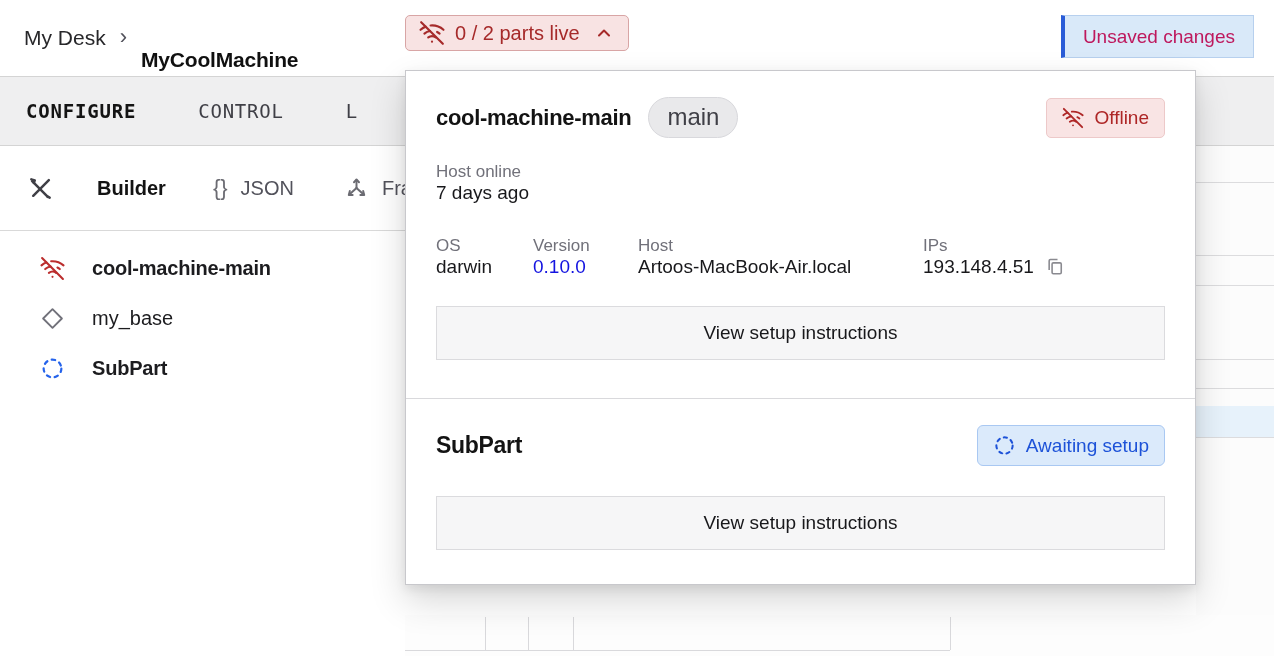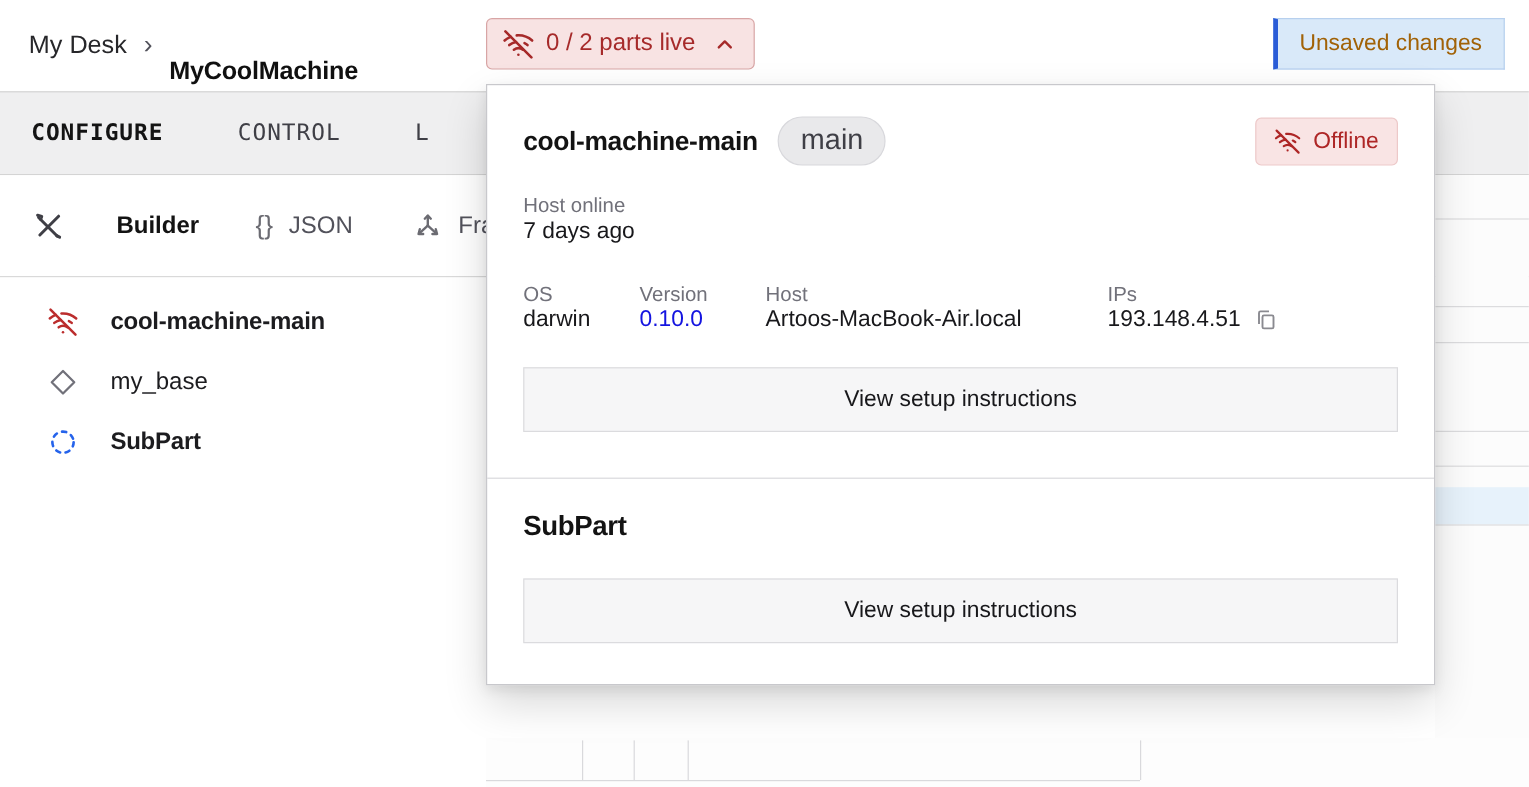--- a/index.html
+++ b/index.html
@@ -11,30 +11,30 @@
   svg { display:block; }
 
   
   .header { position:absolute; top:0; left:0; right:0; height:76px; background:#fff; z-index:1; }
   .breadcrumb { position:absolute; left:24px; top:0; height:76px; display:flex; align-items:center; gap:14px; font-size:21px; }
   .crumb-root { color:#27272a; cursor:pointer; }
   .crumb-sep { color:#52525b; font-size:22px; padding-bottom:3px; }
   .crumb-current { font-weight:700; color:#101010; letter-spacing:-0.2px;margin-top:44px; }
 
   .parts-badge {
-    position:absolute; left:405px; top:15px; height:43px;
+    position:absolute; left:405px; top:15px; height:36px;
     display:flex; align-items:center; gap:10px; padding:0 14px 0 13px;
     background:#f8e3e3; border:1px solid #d8a5a5; border-radius:5px;
     color:#a62a2a; font-size:20px; cursor:pointer;
   }
   .unsaved-btn {
     position:absolute; right:20px; top:15px; height:43px;
     display:flex; align-items:center; padding:0 18px;
     background:#d9e9f9; border:1px solid #b7d0ee; border-left:4px solid #2a5cd7;
-    color:#a16207; font-size:19px; cursor:pointer; font-family:inherit;justify-content:center;
+    color:#be185d; font-size:19px; cursor:pointer; font-family:inherit;justify-content:center;
   }
 
   
   .tabbar {
     position:absolute; top:76px; left:0; right:0; height:70px;
     background:#efeff0; border-top:1px solid #d4d4d4; border-bottom:1px solid #d4d4d4;
     display:flex; align-items:center; gap:62px; padding-left:26px;
     font-family:"DejaVu Sans Mono", monospace; font-size:19px; letter-spacing:0.8px;
     color:#3f3f46; z-index:1;
   }
@@ -282,17 +282,25 @@
     </div>
 
     <button class="setup-btn">View setup instructions</button>
   </div>
 
   <div class="pp-divider"></div>
 
   <div class="pp-section pp-sub">
     <div class="pp-head">
       <h2 class="pp-title">SubPart</h2>
+      <span class="status-badge status-awaiting">
+        <span>
+          <svg width="23" height="23" viewBox="0 0 24 24" fill="none" stroke="#1d52d8" stroke-width="2.1" stroke-linecap="round">
+            <circle cx="12" cy="12" r="8.5" stroke-dasharray="3.4 4.4"></circle>
+          </svg>
+        </span>
+        <span>Awaiting setup</span>
+      </span>
     </div>
 
     <button class="setup-btn" style="margin-top:30px;">View setup instructions</button>
   </div>
 </section>
 
 </body></html>

